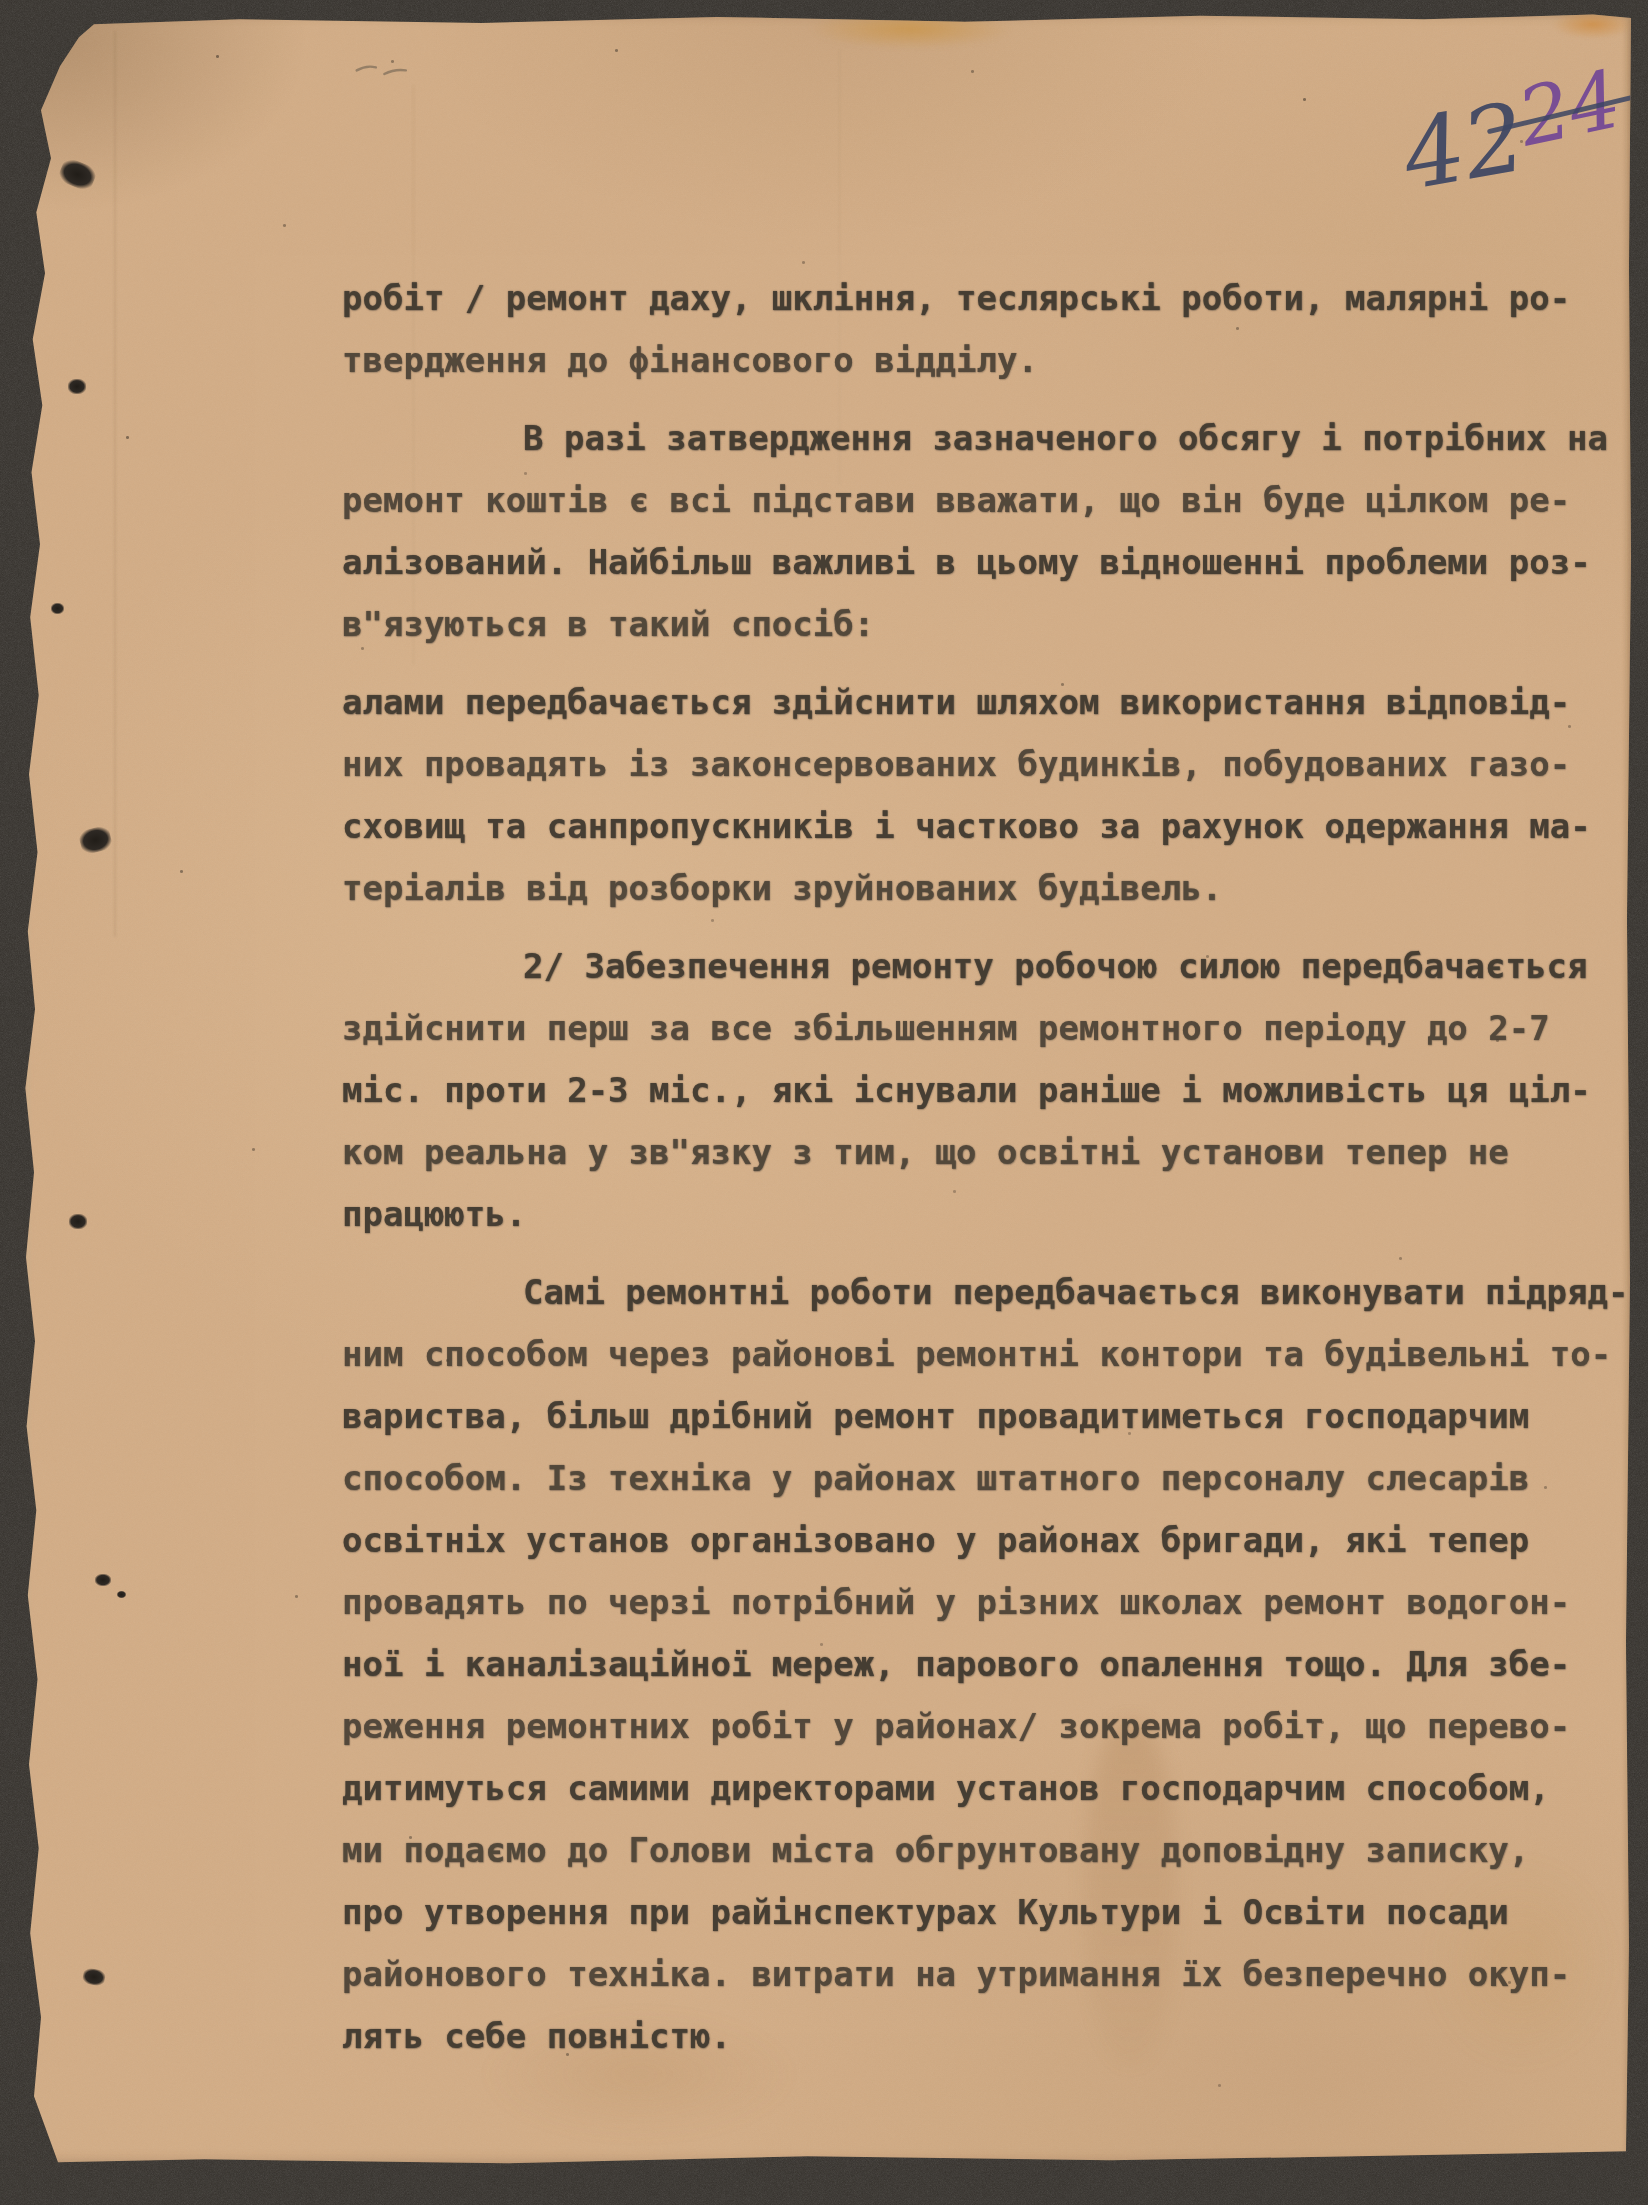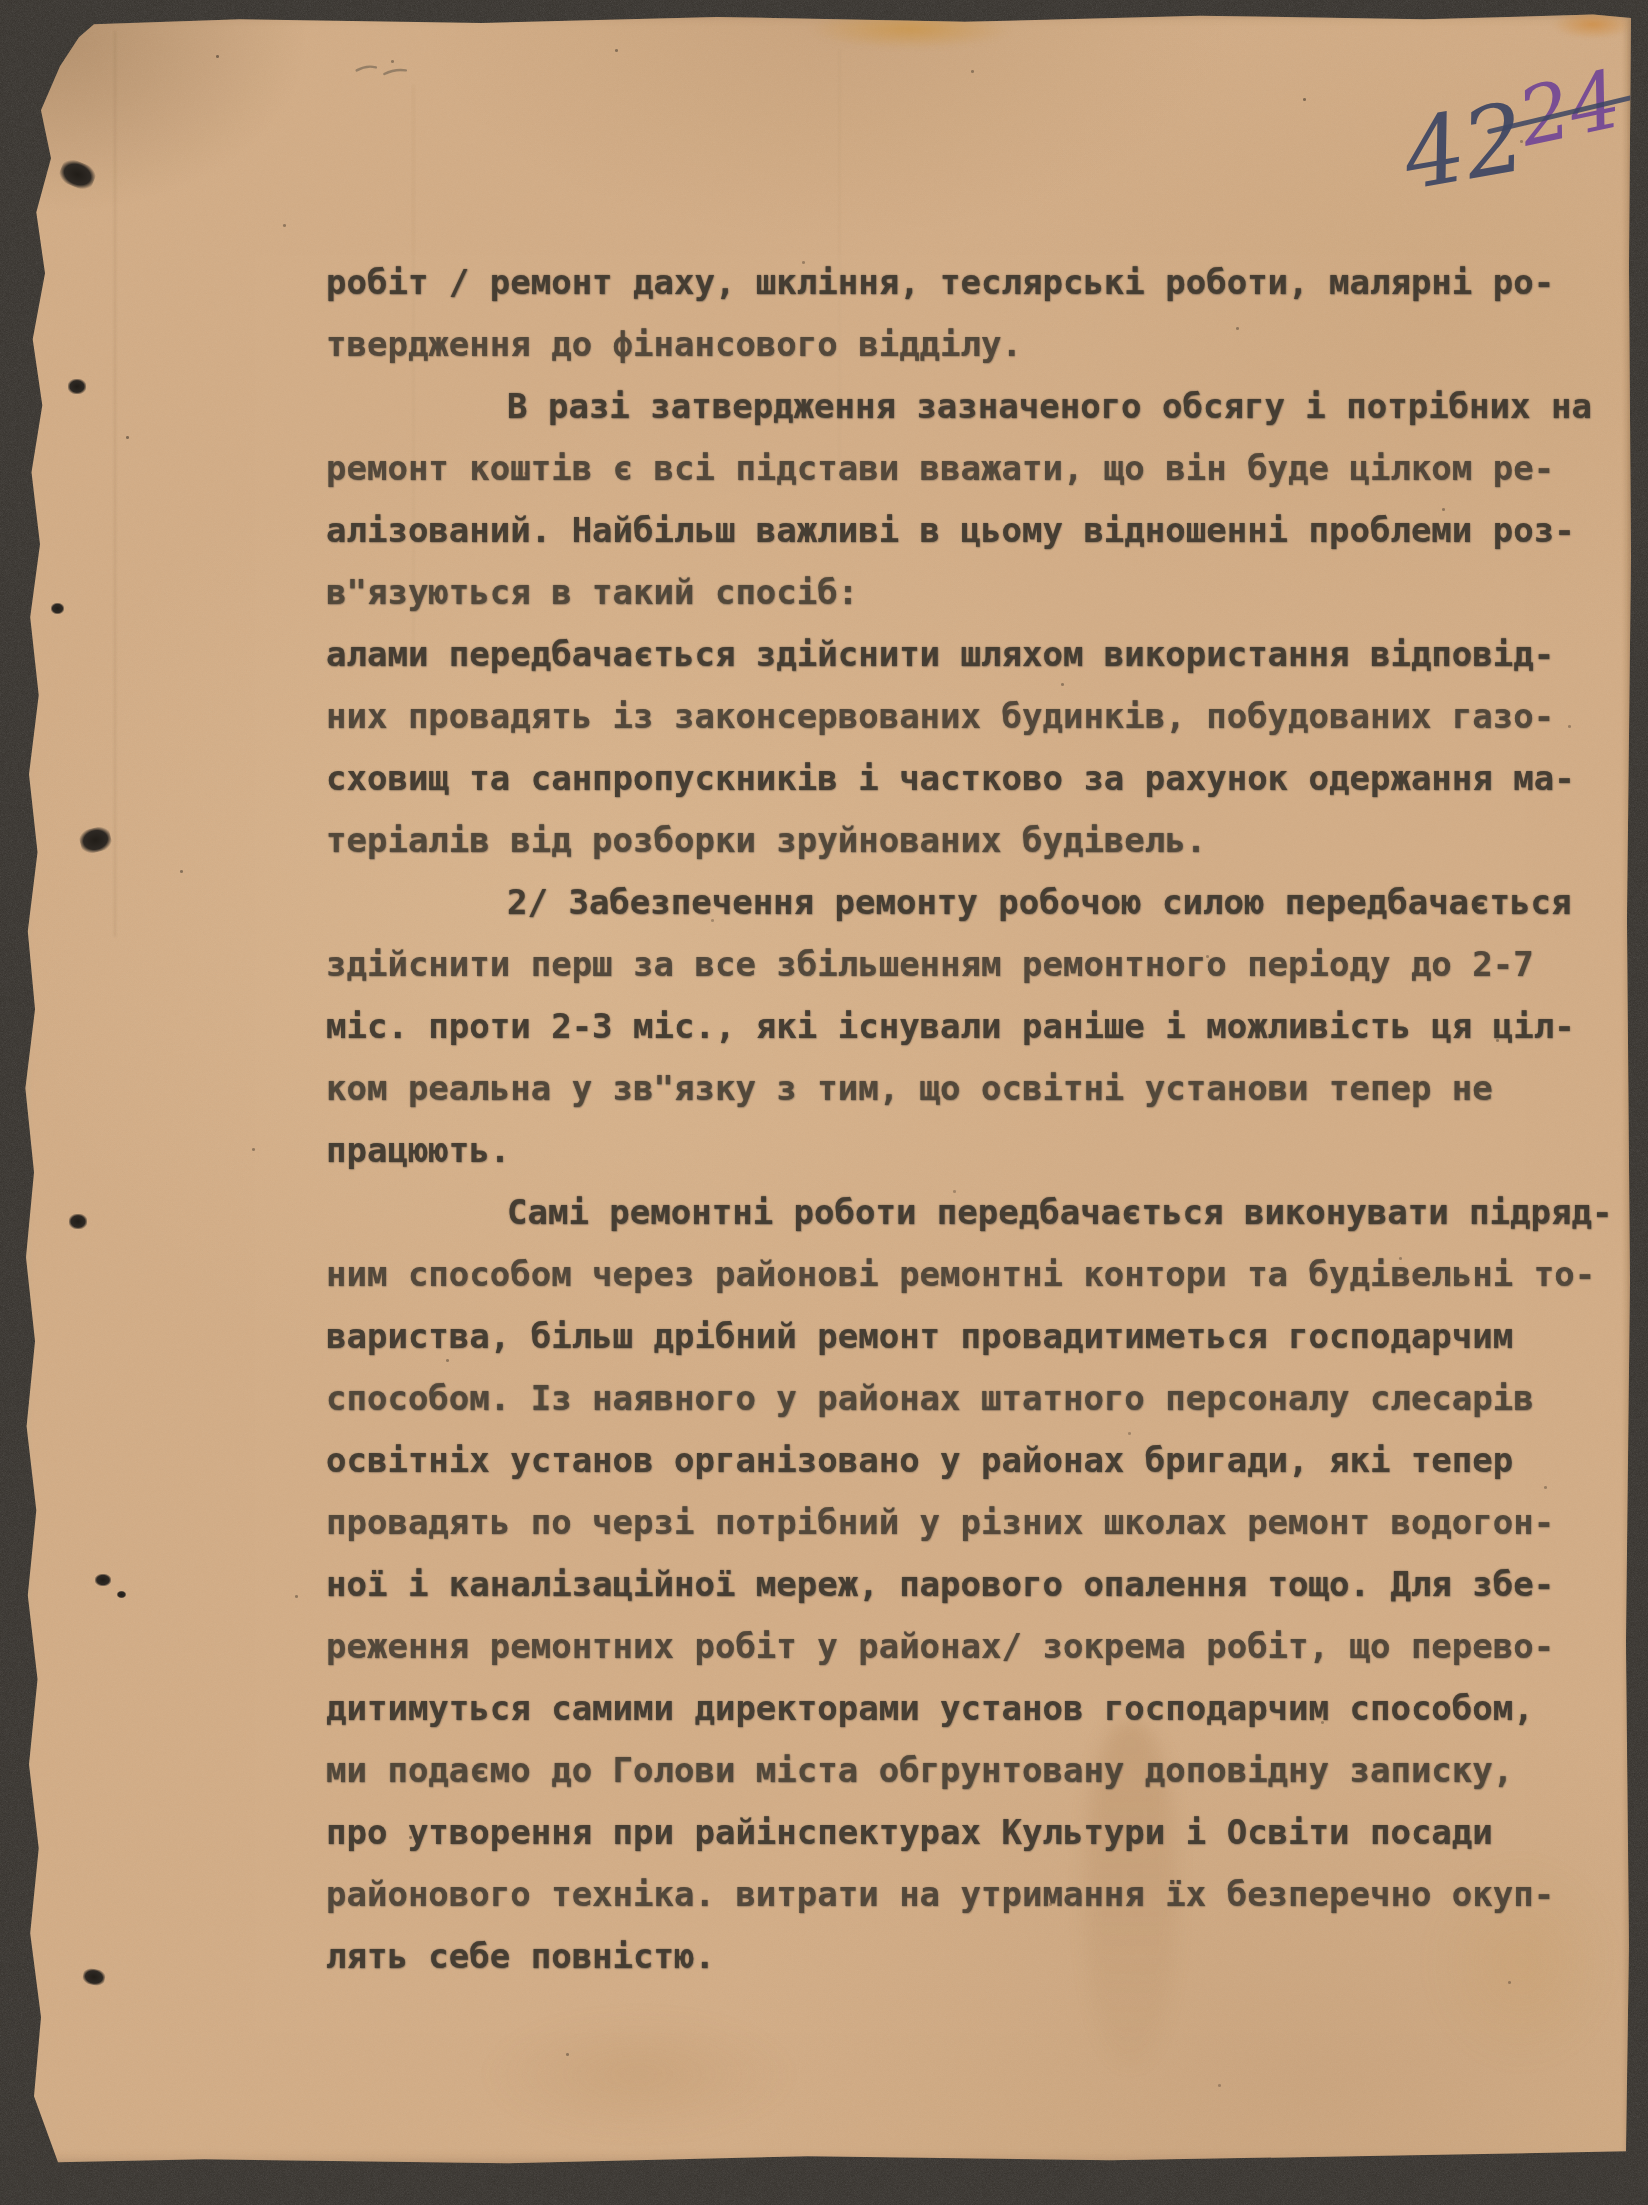--- a/index.html
+++ b/index.html
@@ -69,21 +69,21 @@
     1521px 1473px rgba(45,38,30,.35),272px 1582px rgba(45,38,30,.4),797px 1630px rgba(45,38,30,.3),
     1298px 1708px rgba(45,38,30,.35),386px 1823px rgba(45,38,30,.4),1026px 1890px rgba(45,38,30,.3),
     1485px 1968px rgba(45,38,30,.35),543px 2040px rgba(45,38,30,.4),1195px 2071px rgba(45,38,30,.3);}
   .text-block{
     position:absolute;left:303px;top:238px;width:1292px;
     font-size:34px;font-weight:bold;line-height:62px;
     color:rgba(68,60,50,.93);
     text-shadow:0 0 1.2px rgba(75,66,56,.75), 0.6px 0.6px 1.2px rgba(75,66,56,.3);
     white-space:nowrap;
   }
-  .para{margin:0;}
+  .para{margin:16px;}
   .line{height:62px;}
   .indent{text-indent:181px;}
   .para .line:nth-child(2n){opacity:.9;}
   .para .line:nth-child(3n+1){text-shadow:0 0 1.5px rgba(75,66,56,.85),0.6px 0.6px 1.2px rgba(75,66,56,.35);}
   .handwriting{position:absolute;left:1335px;top:11px;width:290px;height:181px;overflow:visible;}
   .hand-42{font-family:"DejaVu Serif","Liberation Serif",serif;font-style:italic;font-size:158px;fill:#3d4663;opacity:.92;}
   .hand-24{font-family:"DejaVu Serif","Liberation Serif",serif;font-style:italic;font-size:132px;fill:#6f4496;opacity:.9;}
   .pencil{position:absolute;left:326px;top:37px;width:85px;height:36px;}
 </style>
 </head>
@@ -158,21 +158,21 @@
       <div class="line indent">2/ Забезпечення ремонту робочою силою передбачається</div>
       <div class="line">здійснити перш за все збільшенням ремонтного періоду до 2-7</div>
       <div class="line">міс. проти 2-3 міс., які існували раніше і можливість ця ціл-</div>
       <div class="line">ком реальна у зв"язку з тим, що освітні установи тепер не</div>
       <div class="line">працюють.</div>
     </div>
     <div class="para">
       <div class="line indent">Самі ремонтні роботи передбачається виконувати підряд-</div>
       <div class="line">ним способом через районові ремонтні контори та будівельні то-</div>
       <div class="line">вариства, більш дрібний ремонт провадитиметься господарчим</div>
-      <div class="line">способом. Із наявного у районах штатного персоналу слесарів</div>
+      <div class="line">способом. Із техніка у районах штатного персоналу слесарів</div>
       <div class="line">освітніх установ організовано у районах бригади, які тепер</div>
       <div class="line">провадять по черзі потрібний у різних школах ремонт водогон-</div>
       <div class="line">ної і каналізаційної мереж, парового опалення тощо. Для збе-</div>
       <div class="line">реження ремонтних робіт у районах/ зокрема робіт, що перево-</div>
       <div class="line">дитимуться самими директорами установ господарчим способом,</div>
       <div class="line">ми подаємо до Голови міста обгрунтовану доповідну записку,</div>
       <div class="line">про утворення при райінспектурах Культури і Освіти посади</div>
       <div class="line">районового техніка. витрати на утримання їх безперечно окуп-</div>
       <div class="line">лять себе повністю.</div>
     </div>

